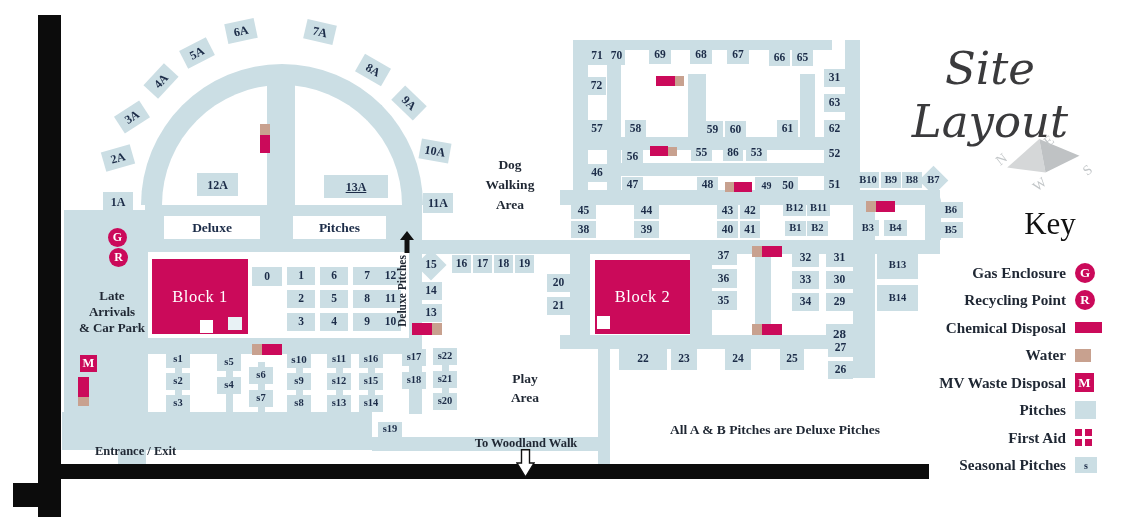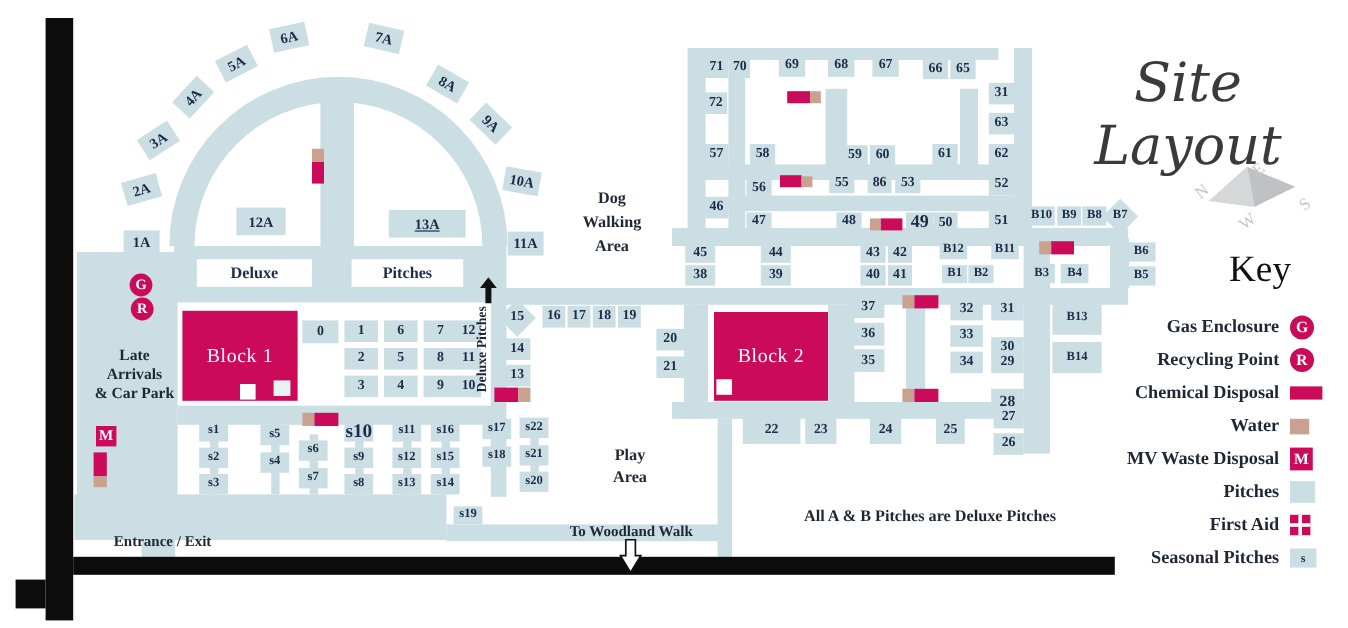--- a/index.html
+++ b/index.html
@@ -241,21 +241,21 @@
       </div>
       <div class="pitch" style="left: 792px; top: 271px; width: 27px; height: 18px; font-size: 11.5px;">
         <span>33</span>
       </div>
       <div class="pitch" style="left: 792px; top: 293px; width: 27px; height: 18px; font-size: 11.5px;">
         <span>34</span>
       </div>
       <div class="pitch" style="left: 826px; top: 249px; width: 27px; height: 18px; font-size: 11.5px;">
         <span>31</span>
       </div>
-      <div class="pitch" style="left: 826px; top: 281px; width: 27px; height: 18px; font-size: 11.5px;">
+      <div class="pitch" style="left: 826px; top: 271px; width: 27px; height: 18px; font-size: 11.5px;">
         <span>30</span>
       </div>
       <div class="pitch" style="left: 826px; top: 293px; width: 27px; height: 18px; font-size: 11.5px;">
         <span>29</span>
       </div>
       <div class="pitch" style="left: 826px; top: 324px; width: 27px; height: 18px; font-size: 13px;">
         <span>28</span>
       </div>
       <div class="pitch" style="left: 828px; top: 339px; width: 25px; height: 18px; font-size: 11.5px;">
         <span>27</span>
@@ -289,21 +289,21 @@
       </div>
       <div class="pitch" style="left: 587px; top: 164px; width: 20px; height: 18px; font-size: 11.5px;">
         <span>46</span>
       </div>
       <div class="pitch" style="left: 622px; top: 177px; width: 21px; height: 16px; font-size: 11.5px;">
         <span>47</span>
       </div>
       <div class="pitch" style="left: 697px; top: 177px; width: 21px; height: 16px; font-size: 11.5px;">
         <span>48</span>
       </div>
-      <div class="pitch" style="left: 755px; top: 177px; width: 23px; height: 17px; font-size: 15px;">
+      <div class="pitch" style="left: 755px; top: 177px; width: 23px; height: 17px; font-size: 10px;">
         <span>49</span>
       </div>
       <div class="pitch" style="left: 778px; top: 177px; width: 20px; height: 17px; font-size: 11.5px;">
         <span>50</span>
       </div>
       <div class="pitch" style="left: 824px; top: 176px; width: 21px; height: 17px; font-size: 11.5px;">
         <span>51</span>
       </div>
       <div class="pitch" style="left: 622px; top: 148px; width: 21px; height: 17px; font-size: 11.5px;">
         <span>56</span>
@@ -364,21 +364,21 @@
       </div>
       <div class="pitch" style="left: 769px; top: 50px; width: 21px; height: 16px; font-size: 11.5px;">
         <span>66</span>
       </div>
       <div class="pitch" style="left: 792px; top: 50px; width: 21px; height: 16px; font-size: 11.5px;">
         <span>65</span>
       </div>
       <div class="pitch" style="left: 783px; top: 201px; width: 23px; height: 15px; font-size: 10.5px;">
         <span>B12</span>
       </div>
-      <div class="pitch" style="left: 807px; top: 201px; width: 23px; height: 15px; font-size: 10.5px; margin-left: 19px;">
+      <div class="pitch" style="left: 807px; top: 201px; width: 23px; height: 15px; font-size: 10.5px;">
         <span>B11</span>
       </div>
       <div class="pitch" style="left: 785px; top: 221px; width: 21px; height: 15px; font-size: 10.5px;">
         <span>B1</span>
       </div>
       <div class="pitch" style="left: 807px; top: 221px; width: 21px; height: 15px; font-size: 10.5px;">
         <span>B2</span>
       </div>
       <div class="pitch" style="left: 857px; top: 172px; width: 22px; height: 16px; font-size: 10.5px;">
         <span>B10</span>
@@ -424,21 +424,21 @@
       </div>
       <div class="pitch" style="left: 217px; top: 377px; width: 24px; height: 17px; font-size: 10.5px;">
         <span>s4</span>
       </div>
       <div class="pitch" style="left: 249px; top: 367px; width: 24px; height: 17px; font-size: 10.5px;">
         <span>s6</span>
       </div>
       <div class="pitch" style="left: 249px; top: 390px; width: 24px; height: 17px; font-size: 10.5px;">
         <span>s7</span>
       </div>
-      <div class="pitch" style="left: 287px; top: 351px; width: 24px; height: 17px; font-size: 16px;">
+      <div class="pitch" style="left: 287px; top: 351px; width: 24px; height: 17px; font-size: 11px;">
         <span>s10</span>
       </div>
       <div class="pitch" style="left: 287px; top: 373px; width: 24px; height: 17px; font-size: 10.5px;">
         <span>s9</span>
       </div>
       <div class="pitch" style="left: 287px; top: 395px; width: 24px; height: 17px; font-size: 10.5px;">
         <span>s8</span>
       </div>
       <div class="pitch" style="left: 327px; top: 351px; width: 24px; height: 17px; font-size: 10.5px;">
         <span>s11</span>

